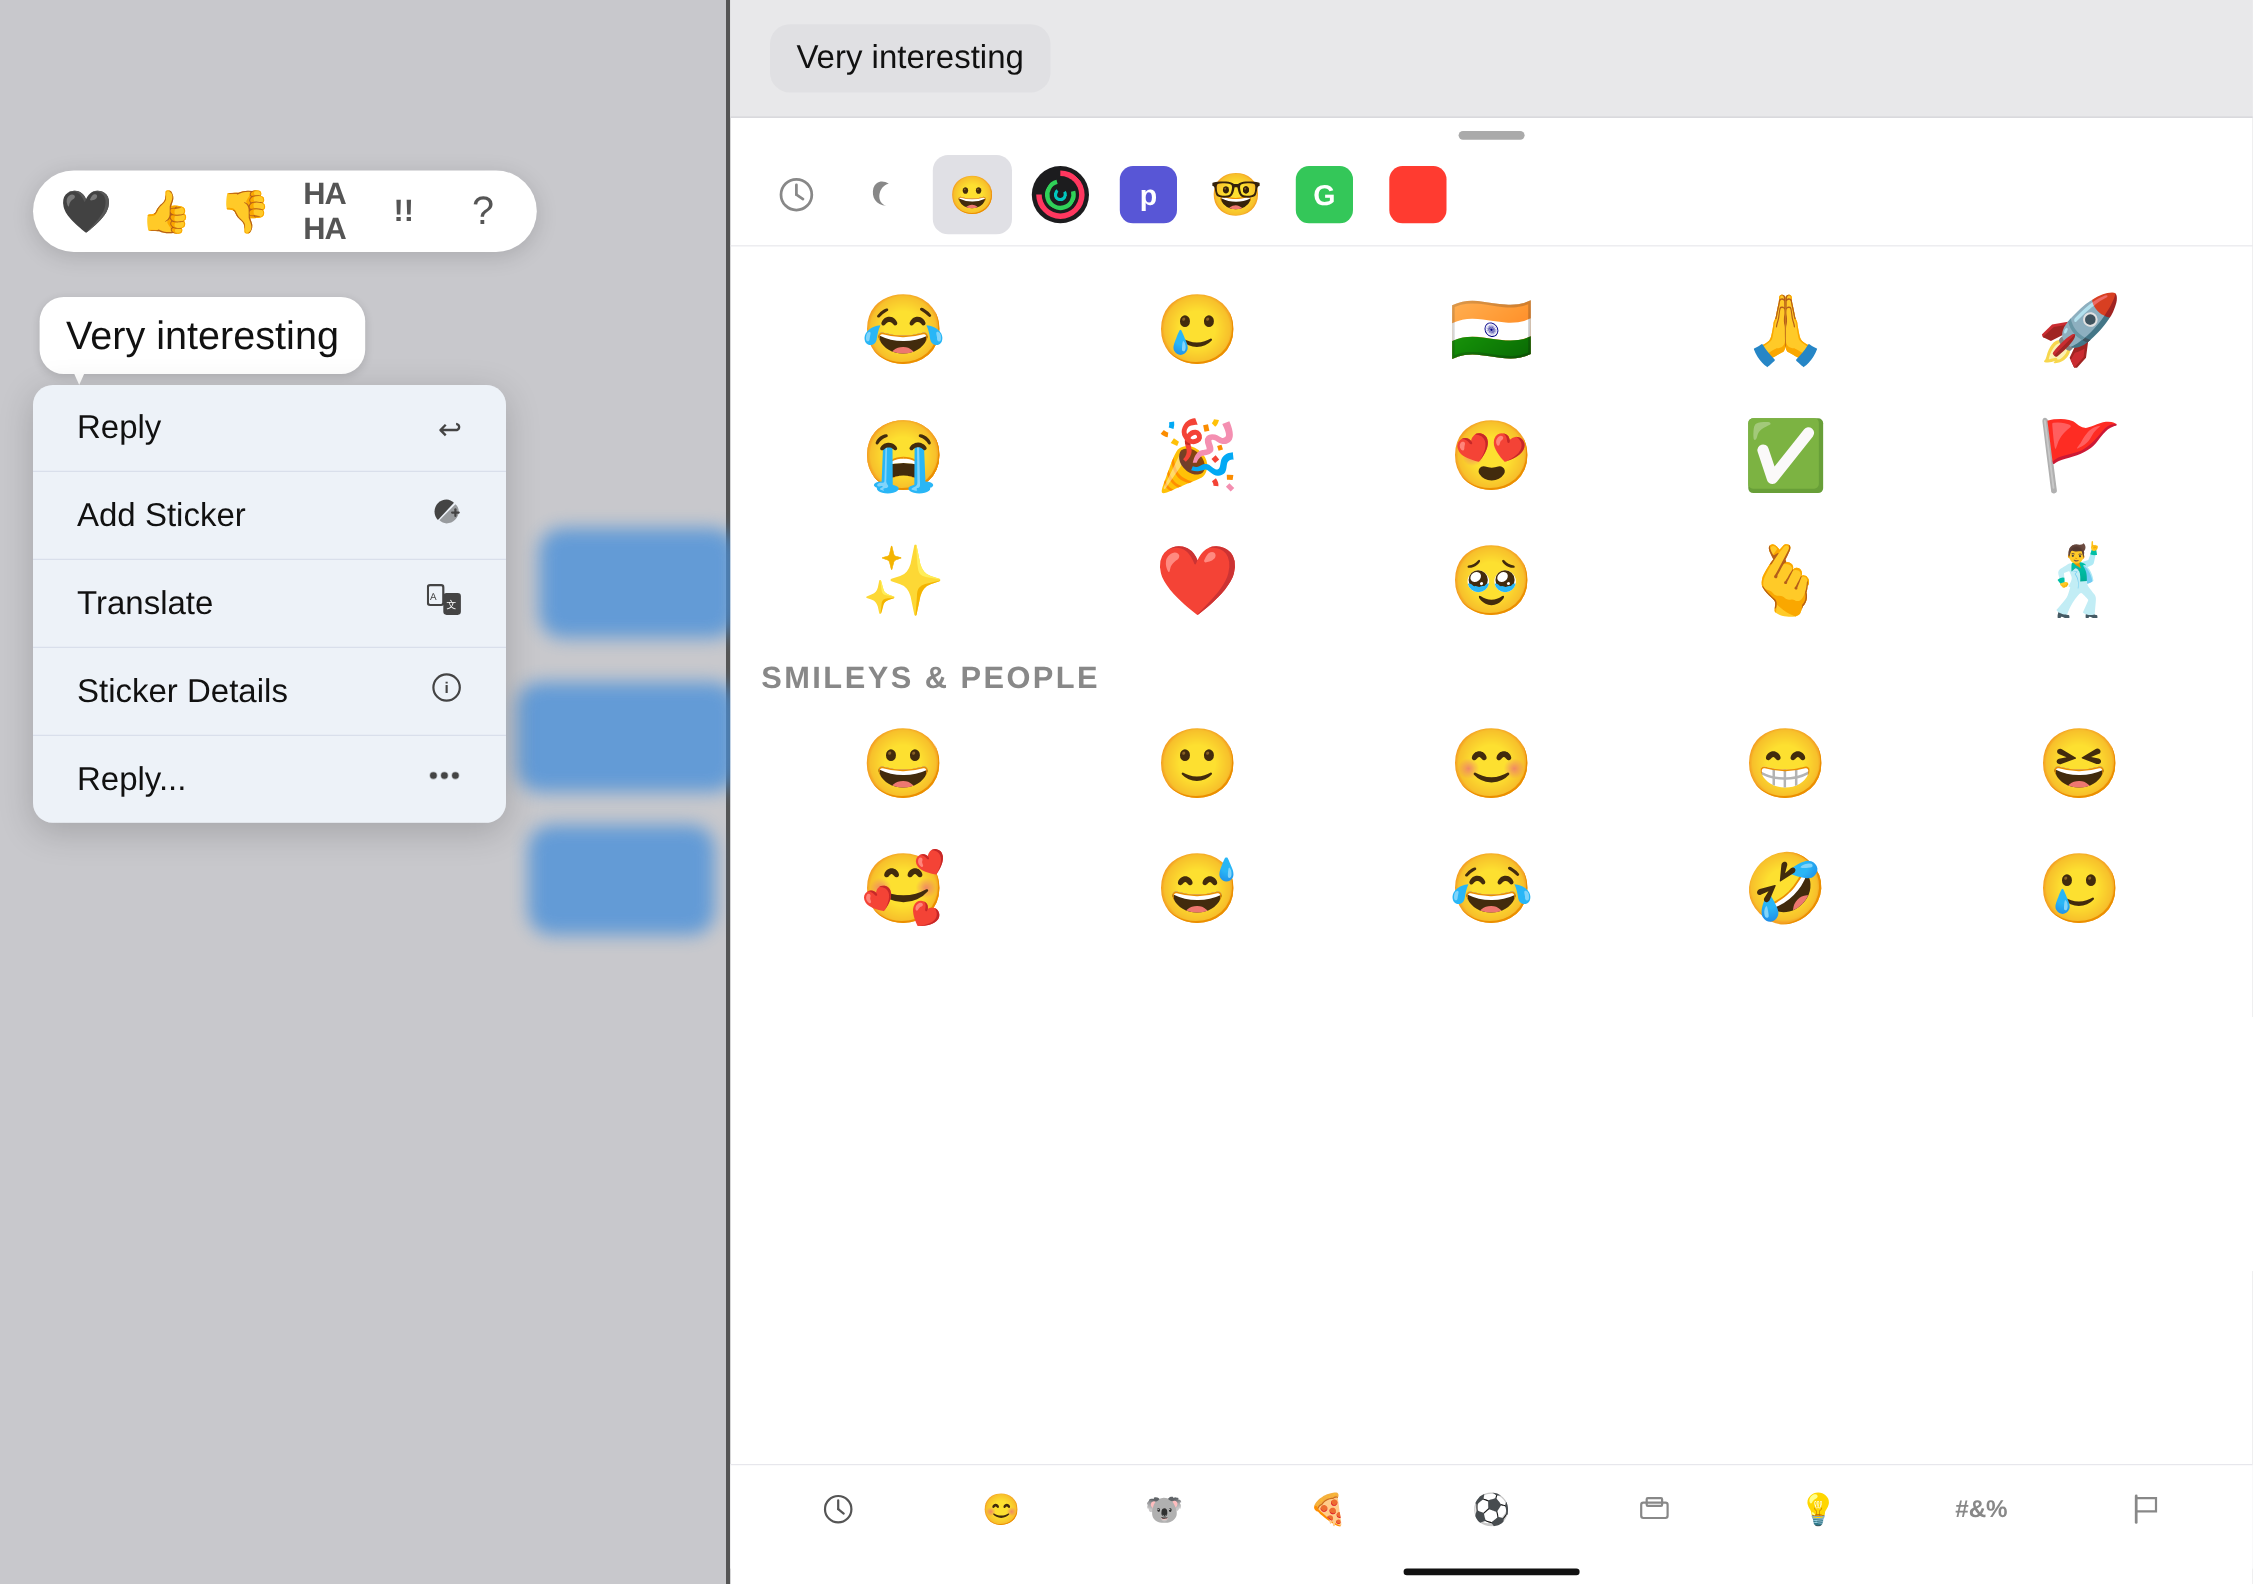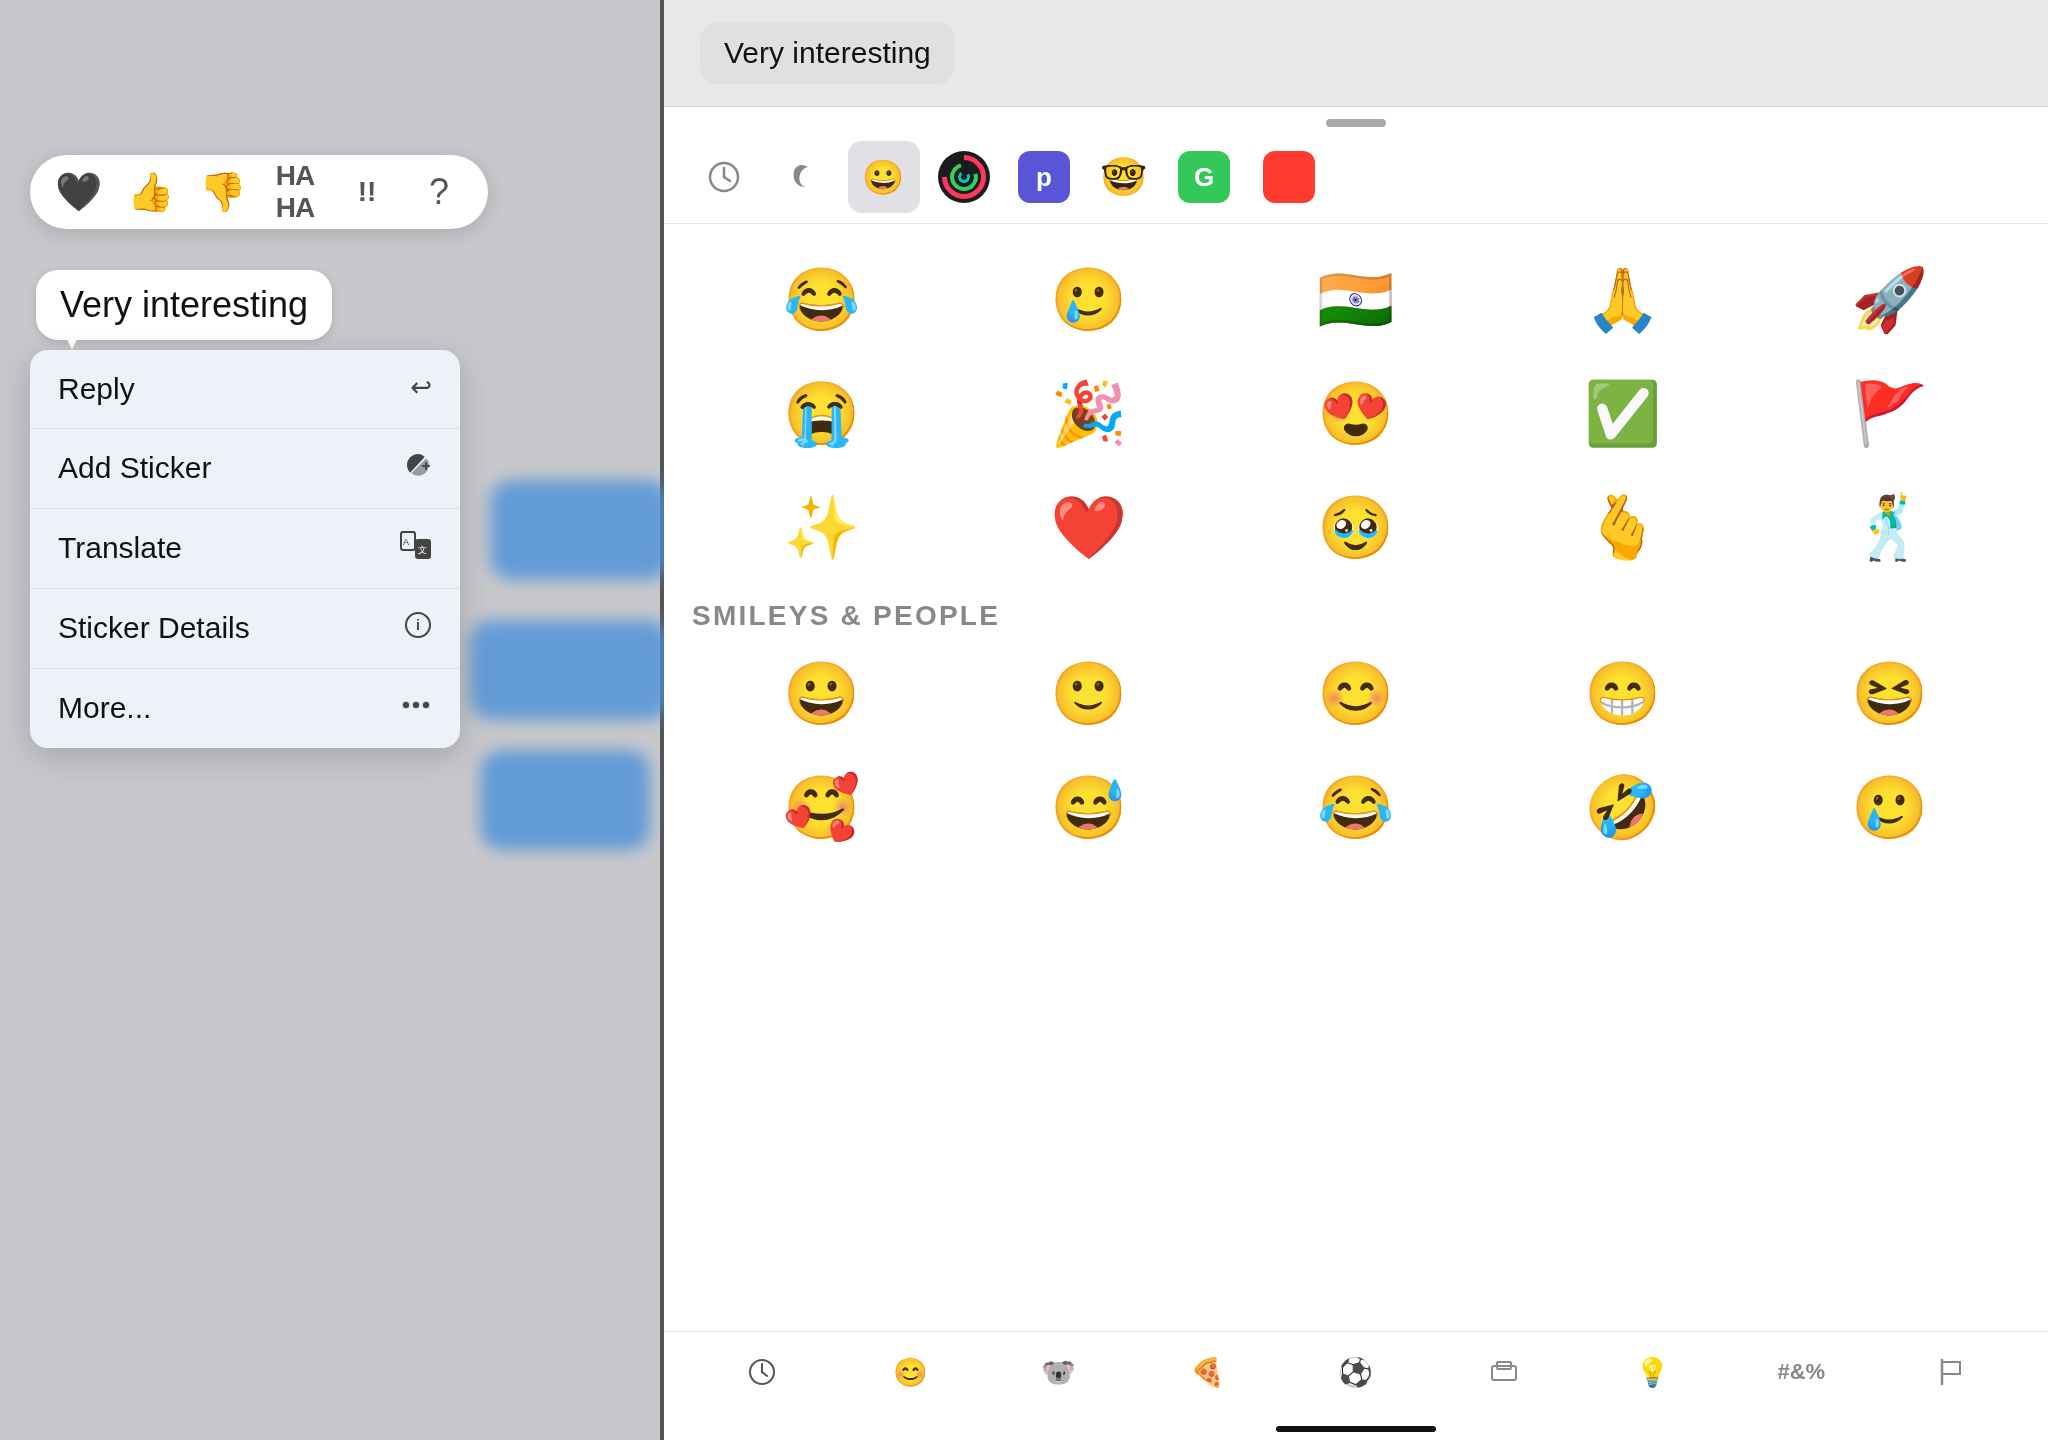--- a/index.html
+++ b/index.html
@@ -78,23 +78,23 @@
       width: 430px;
       background: rgba(240, 245, 252, 0.92);
       backdrop-filter: blur(20px);
       -webkit-backdrop-filter: blur(20px);
       border-radius: 18px;
       overflow: hidden;
       box-shadow: 0 8px 32px rgba(0,0,0,0.18);
     }
     .menu-item {
       display: flex;
-      align-items: flex-start;
+      align-items: flex-end;
       justify-content: space-between;
-      padding: 22px 28px;
+      padding: 22px 40px;
       font-size: 30px;
       font-weight: 400;
       color: #111;
       border-bottom: 1px solid rgba(180,190,210,0.35);
       cursor: pointer;
       background: transparent;
       gap: 23px;
     }
     .menu-item:last-child {
       border-bottom: none;
@@ -320,21 +320,21 @@
     <div class="menu-item">
       <span>Sticker Details</span>
       <span class="menu-item-icon">
         <svg width="28" height="28" viewBox="0 0 28 28">
           <circle cx="14" cy="14" r="12" stroke="#444" stroke-width="2" fill="none"></circle>
           <text x="14" y="19" text-anchor="middle" font-size="14" fill="#444" font-family="sans-serif" font-weight="600">i</text>
         </svg>
       </span>
     </div>
     <div class="menu-item">
-      <span>More...</span>
+      <span>Reply...</span>
       <span class="menu-item-icon">
         <svg width="32" height="28" viewBox="0 0 32 28">
           <circle cx="6" cy="14" r="3" fill="#444"></circle>
           <circle cx="16" cy="14" r="3" fill="#444"></circle>
           <circle cx="26" cy="14" r="3" fill="#444"></circle>
           <circle cx="6" cy="14" r="3" stroke="#444" stroke-width="1.5" fill="none" opacity="0.3"></circle>
           <circle cx="16" cy="14" r="3" stroke="#444" stroke-width="1.5" fill="none" opacity="0.3"></circle>
           <circle cx="26" cy="14" r="3" stroke="#444" stroke-width="1.5" fill="none" opacity="0.3"></circle>
         </svg>
       </span>

